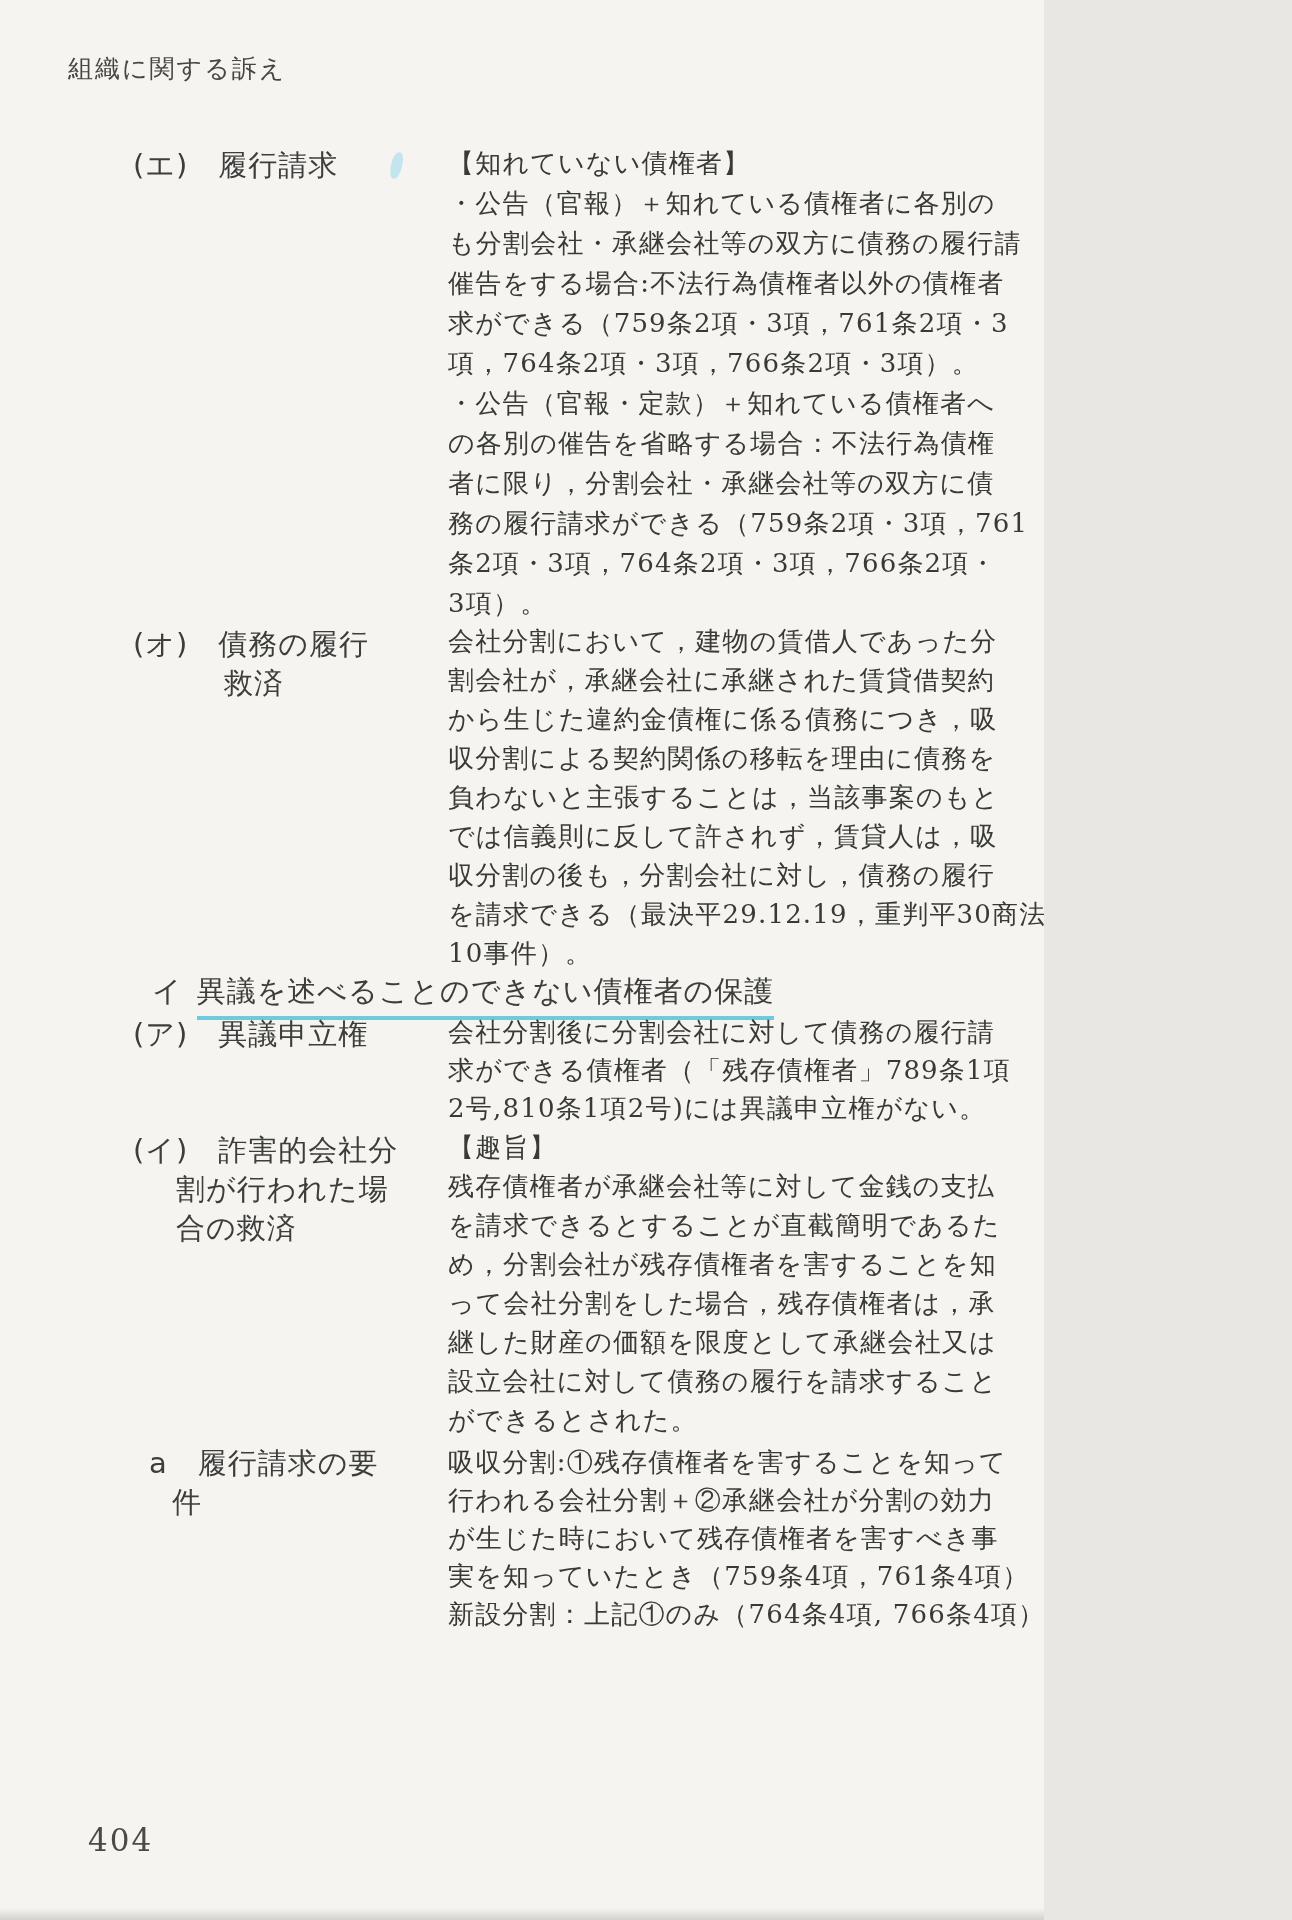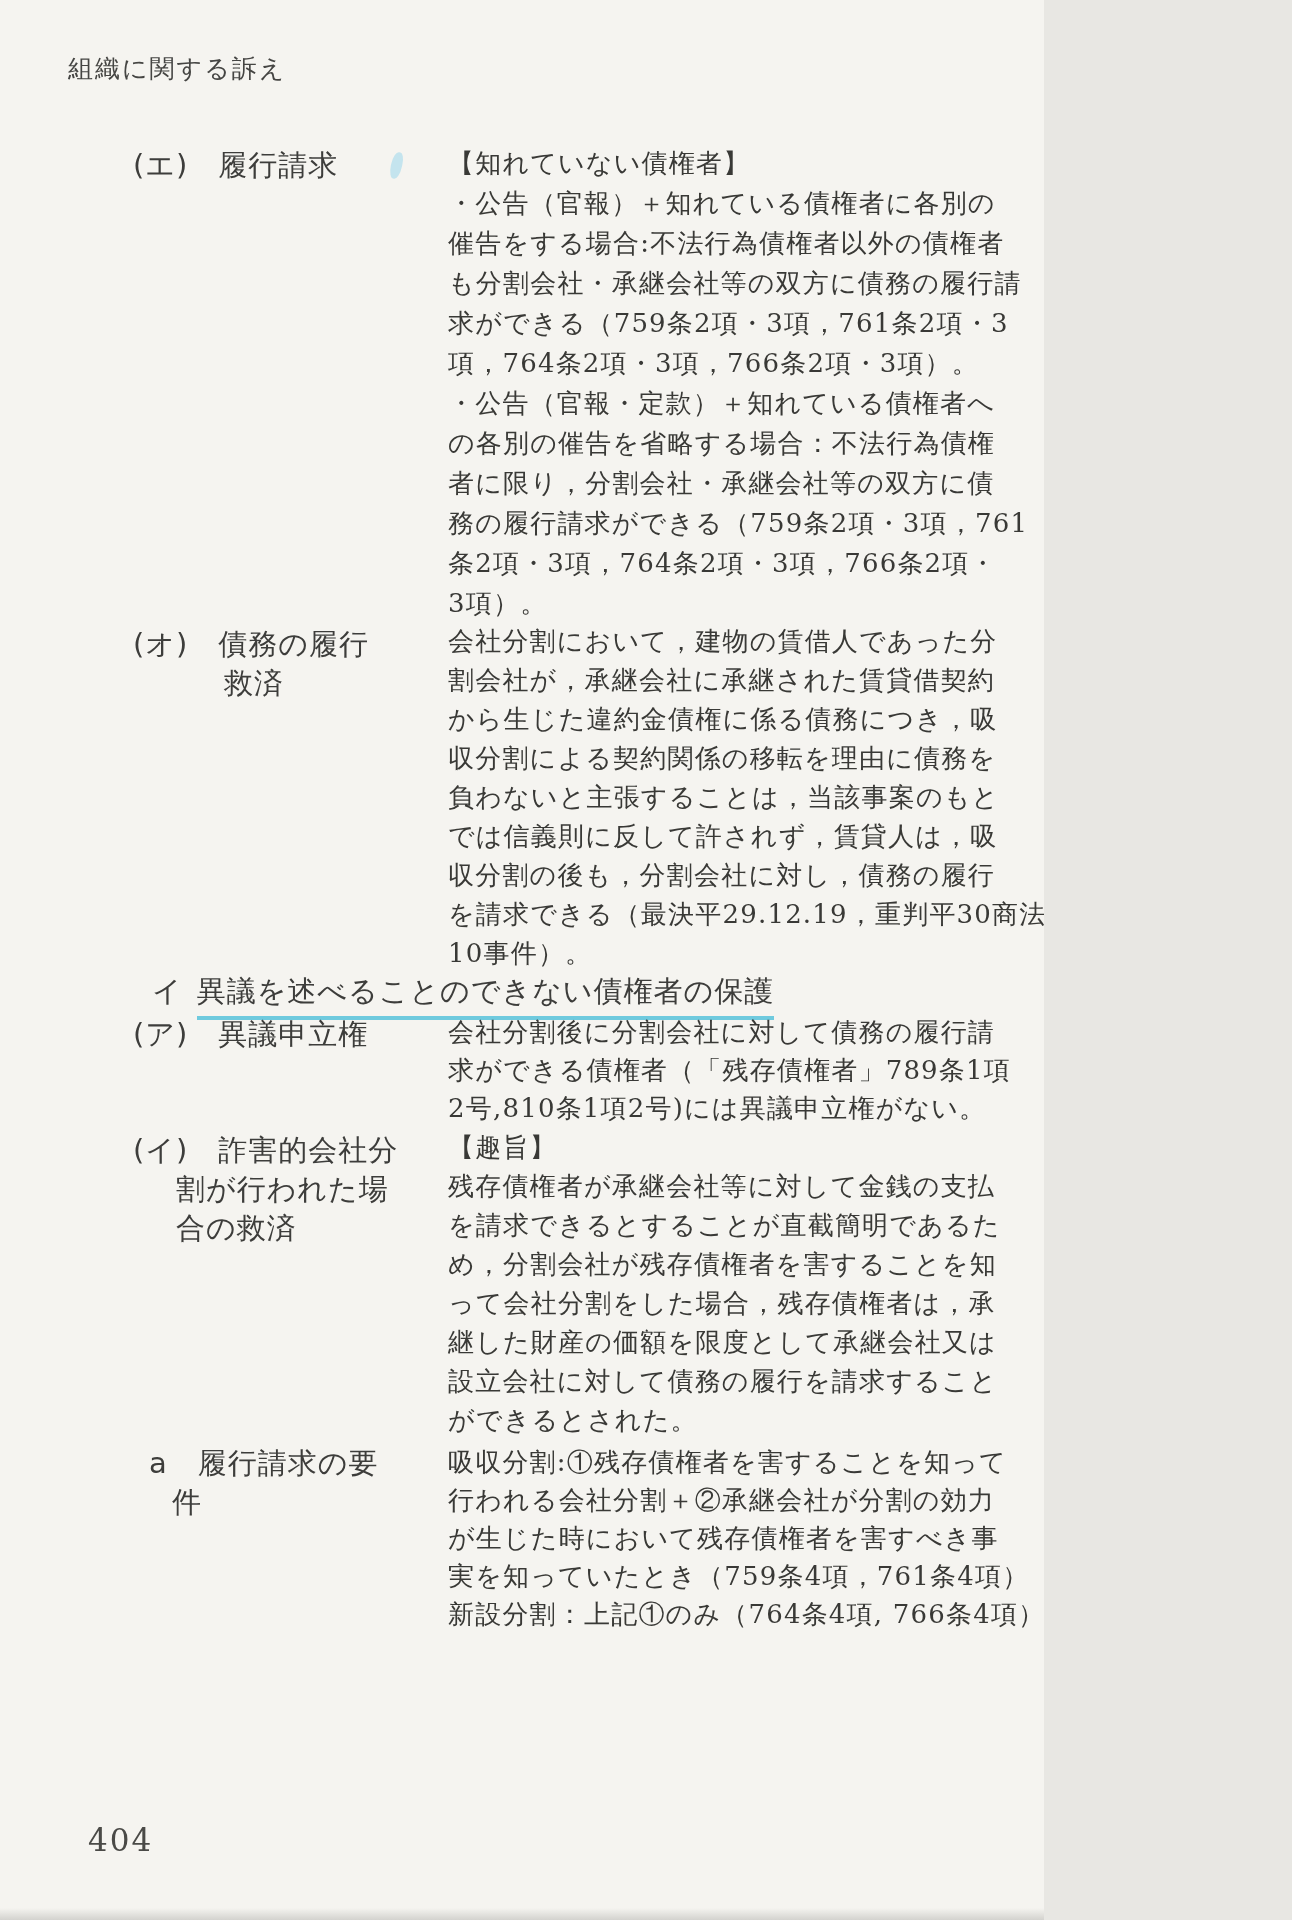--- a/index.html
+++ b/index.html
@@ -92,22 +92,22 @@
 
 <div class="page">
 
   <div class="running-header">組織に関する訴え</div>
 
   <div class="label" style="left:133px; top:146px">(エ)　履行請求</div>
   <span class="scan-artifact"></span>
   <div class="body-block" style="top:143px; line-height:40px">
       <div class="line">【知れていない債権者】</div>
       <div class="line">・公告（官報）＋知れている債権者に各別の</div>
+      <div class="line">も分割会社・承継会社等の双方に債務の履行請</div>
       <div class="line">催告をする場合:不法行為債権者以外の債権者</div>
-      <div class="line">も分割会社・承継会社等の双方に債務の履行請</div>
       <div class="line">求ができる（759条2項・3項，761条2項・3</div>
       <div class="line">項，764条2項・3項，766条2項・3項）。</div>
       <div class="line">・公告（官報・定款）＋知れている債権者へ</div>
       <div class="line">の各別の催告を省略する場合：不法行為債権</div>
       <div class="line">者に限り，分割会社・承継会社等の双方に債</div>
       <div class="line">務の履行請求ができる（759条2項・3項，761</div>
       <div class="line">条2項・3項，764条2項・3項，766条2項・</div>
       <div class="line">3項）。</div>
     </div>
 

